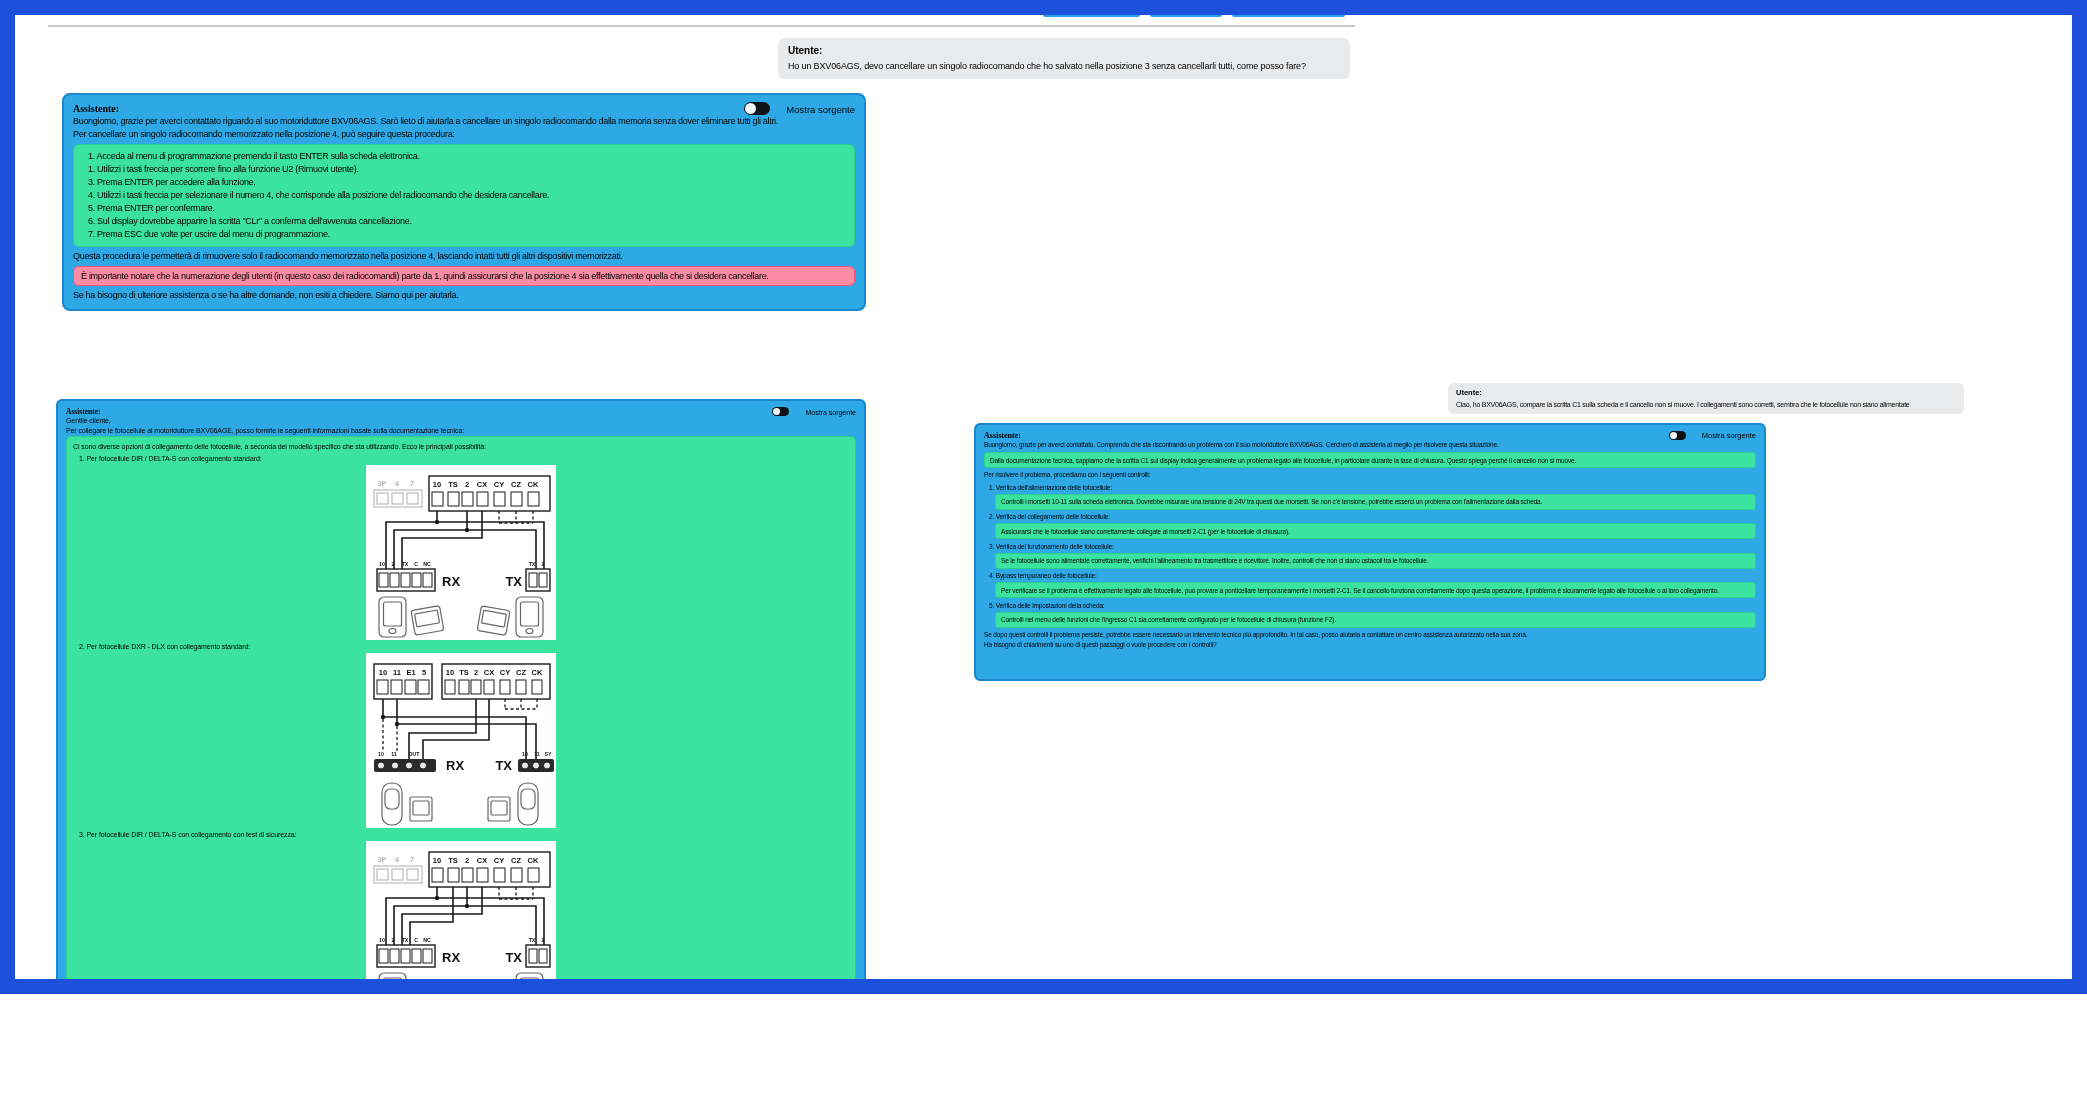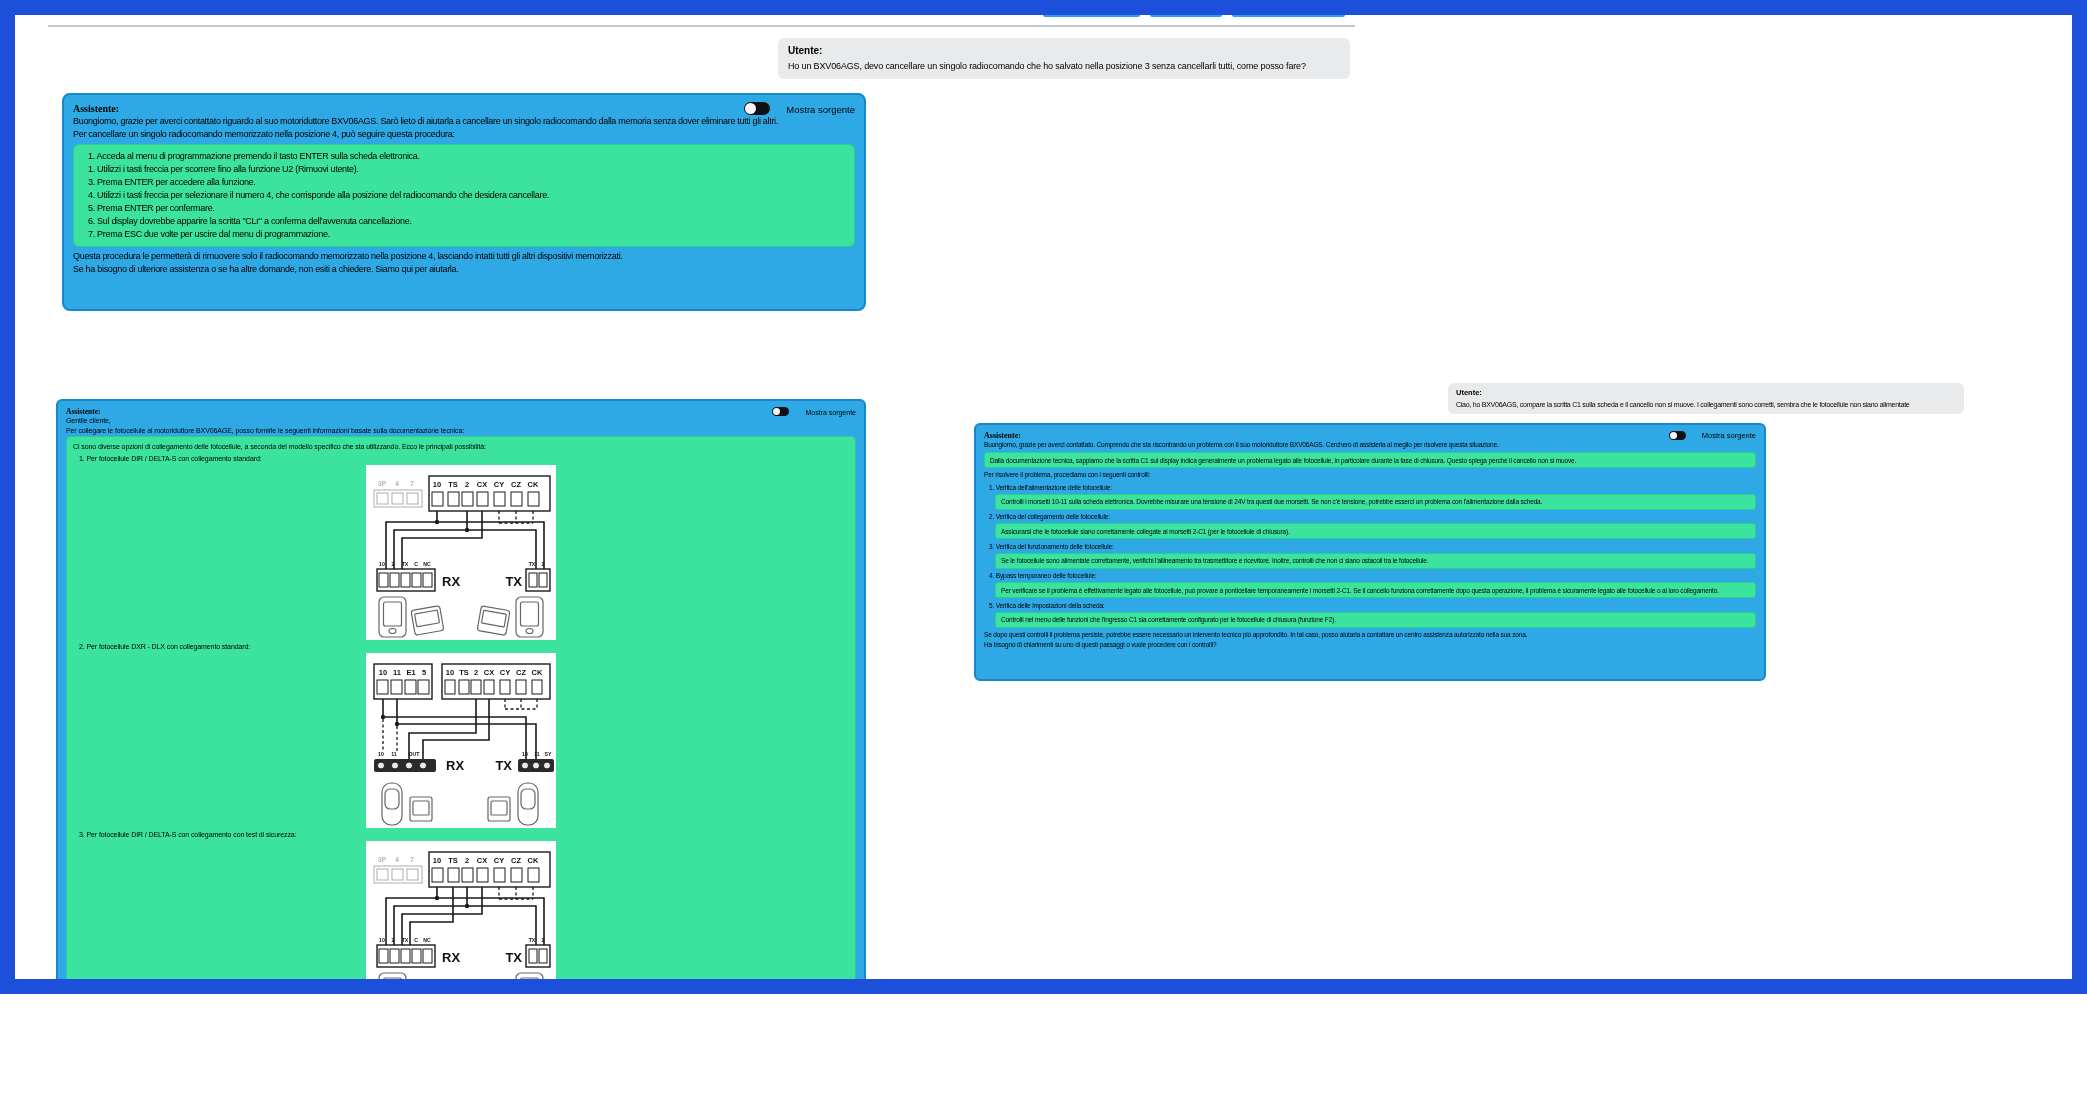--- a/index.html
+++ b/index.html
@@ -94,20 +94,21 @@
     <div class="greenbox">
       <div class="step">1. Acceda al menu di programmazione premendo il tasto ENTER sulla scheda elettronica.</div>
       <div class="step">1. Utilizzi i tasti freccia per scorrere fino alla funzione U2 (Rimuovi utente).</div>
       <div class="step">3. Prema ENTER per accedere alla funzione.</div>
       <div class="step">4. Utilizzi i tasti freccia per selezionare il numero 4, che corrisponde alla posizione del radiocomando che desidera cancellare.</div>
       <div class="step">5. Prema ENTER per confermare.</div>
       <div class="step">6. Sul display dovrebbe apparire la scritta "CLr" a conferma dell'avvenuta cancellazione.</div>
       <div class="step">7. Prema ESC due volte per uscire dal menu di programmazione.</div>
     </div>
     <div class="p">Questa procedura le permetterà di rimuovere solo il radiocomando memorizzato nella posizione 4, lasciando intatti tutti gli altri dispositivi memorizzati.</div>
+    <div class="pinkbox">È importante notare che la numerazione degli utenti (in questo caso dei radiocomandi) parte da 1, quindi assicurarsi che la posizione 4 sia effettivamente quella che si desidera cancellare.</div>
     <div class="p">Se ha bisogno di ulteriore assistenza o se ha altre domande, non esiti a chiedere. Siamo qui per aiutarla.</div>
   </div>
 
   <div class="apanel panel2">
     <div class="phead">
       <div class="alabel">Assistente:</div>
       <div class="togglewrap">
         <div class="toggle t-small">
             <div class="knob"></div>
           </div>

